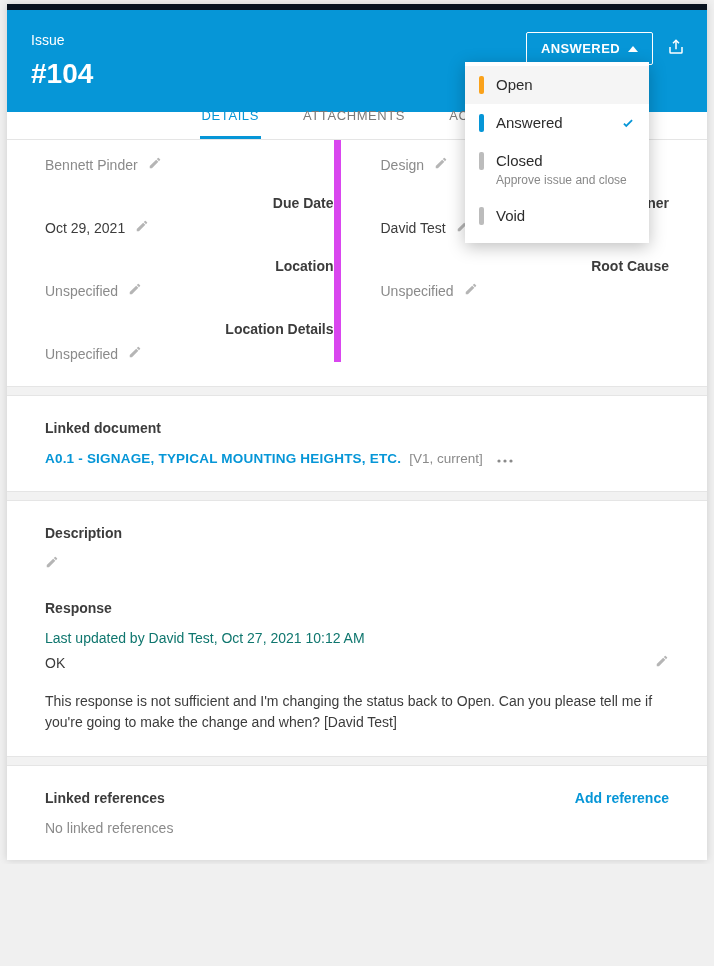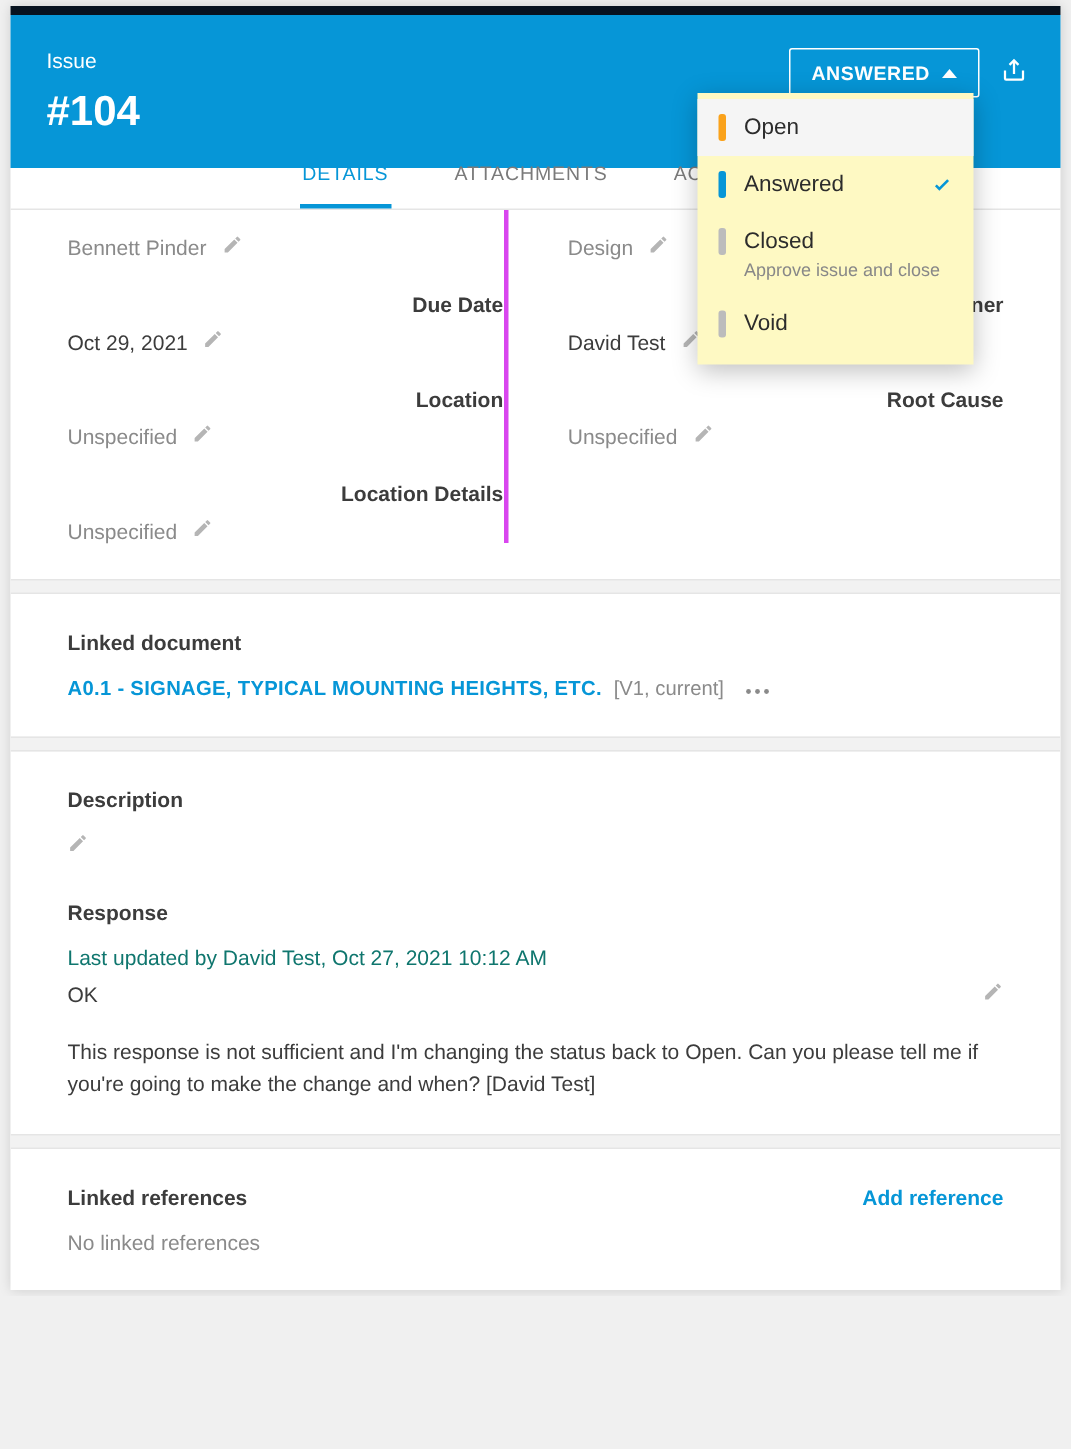--- a/index.html
+++ b/index.html
@@ -64,21 +64,21 @@
     border-bottom: 6px solid #fff;
   }
   .share-icon {
     cursor: pointer;
   }
   .dropdown {
     position: absolute;
     top: 52px;
     right: 58px;
     width: 184px;
-    background: #fef9c3;
+    background: #ffffff;
     box-shadow: 0 4px 16px rgba(0,0,0,0.25);
     z-index: 10;
     color: #3c3c3c;
     padding: 4px 0 8px 0;
   }
   .dropdown-item {
     display: flex;
     align-items: flex-start;
     padding: 10px 14px;
     cursor: pointer;
@@ -141,21 +141,21 @@
   .fields {
     display: flex;
     padding: 0 38px 24px 38px;
     text-align: right;
   }
   .col {
     flex: 1;
     padding-top: 10px;
   }
   .col + .col {
-    border-left: 3px solid #d946ef;
+    border-left: 7px solid #d946ef;
     padding-left: 40px;
   }
   .field { margin-top: 22px; }
   .field .f-label {
     font-weight: 700;
     font-size: 14px;
     color: #3c3c3c;
   }
   .field .f-value {
     margin-top: 8px;

